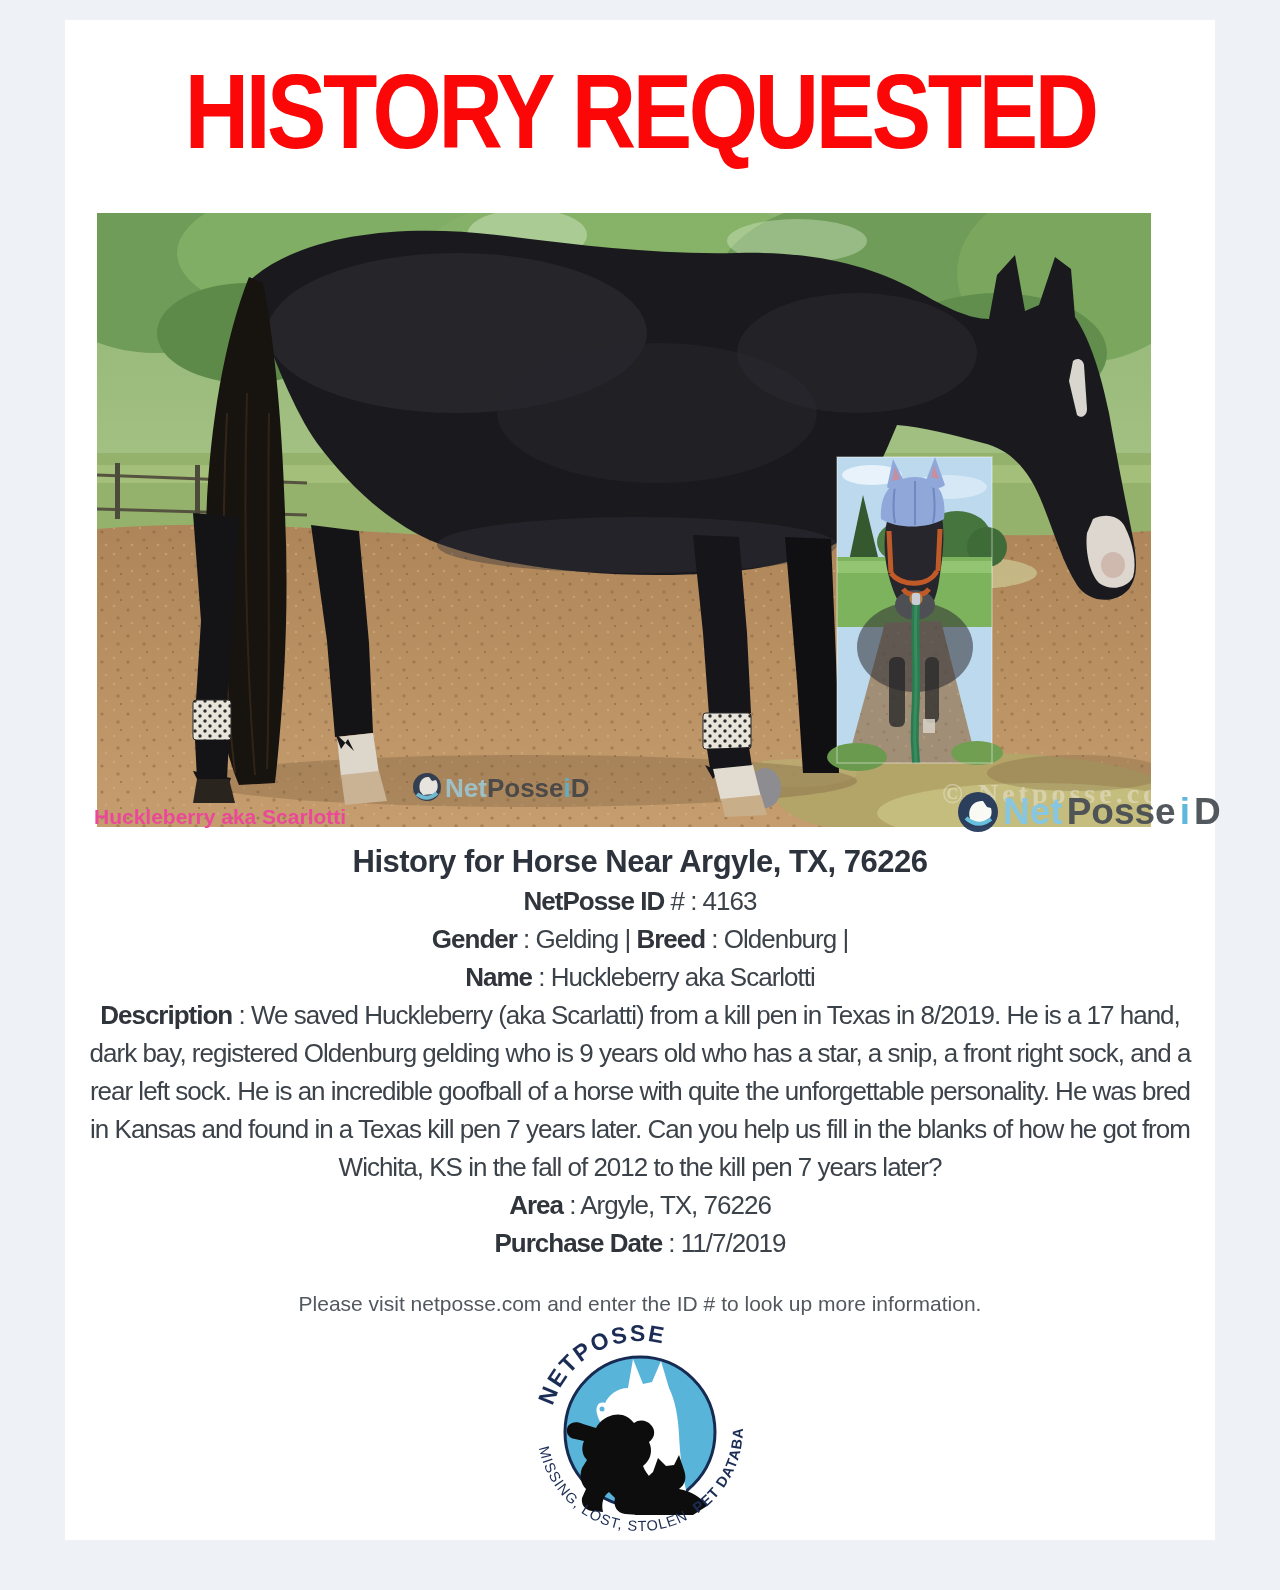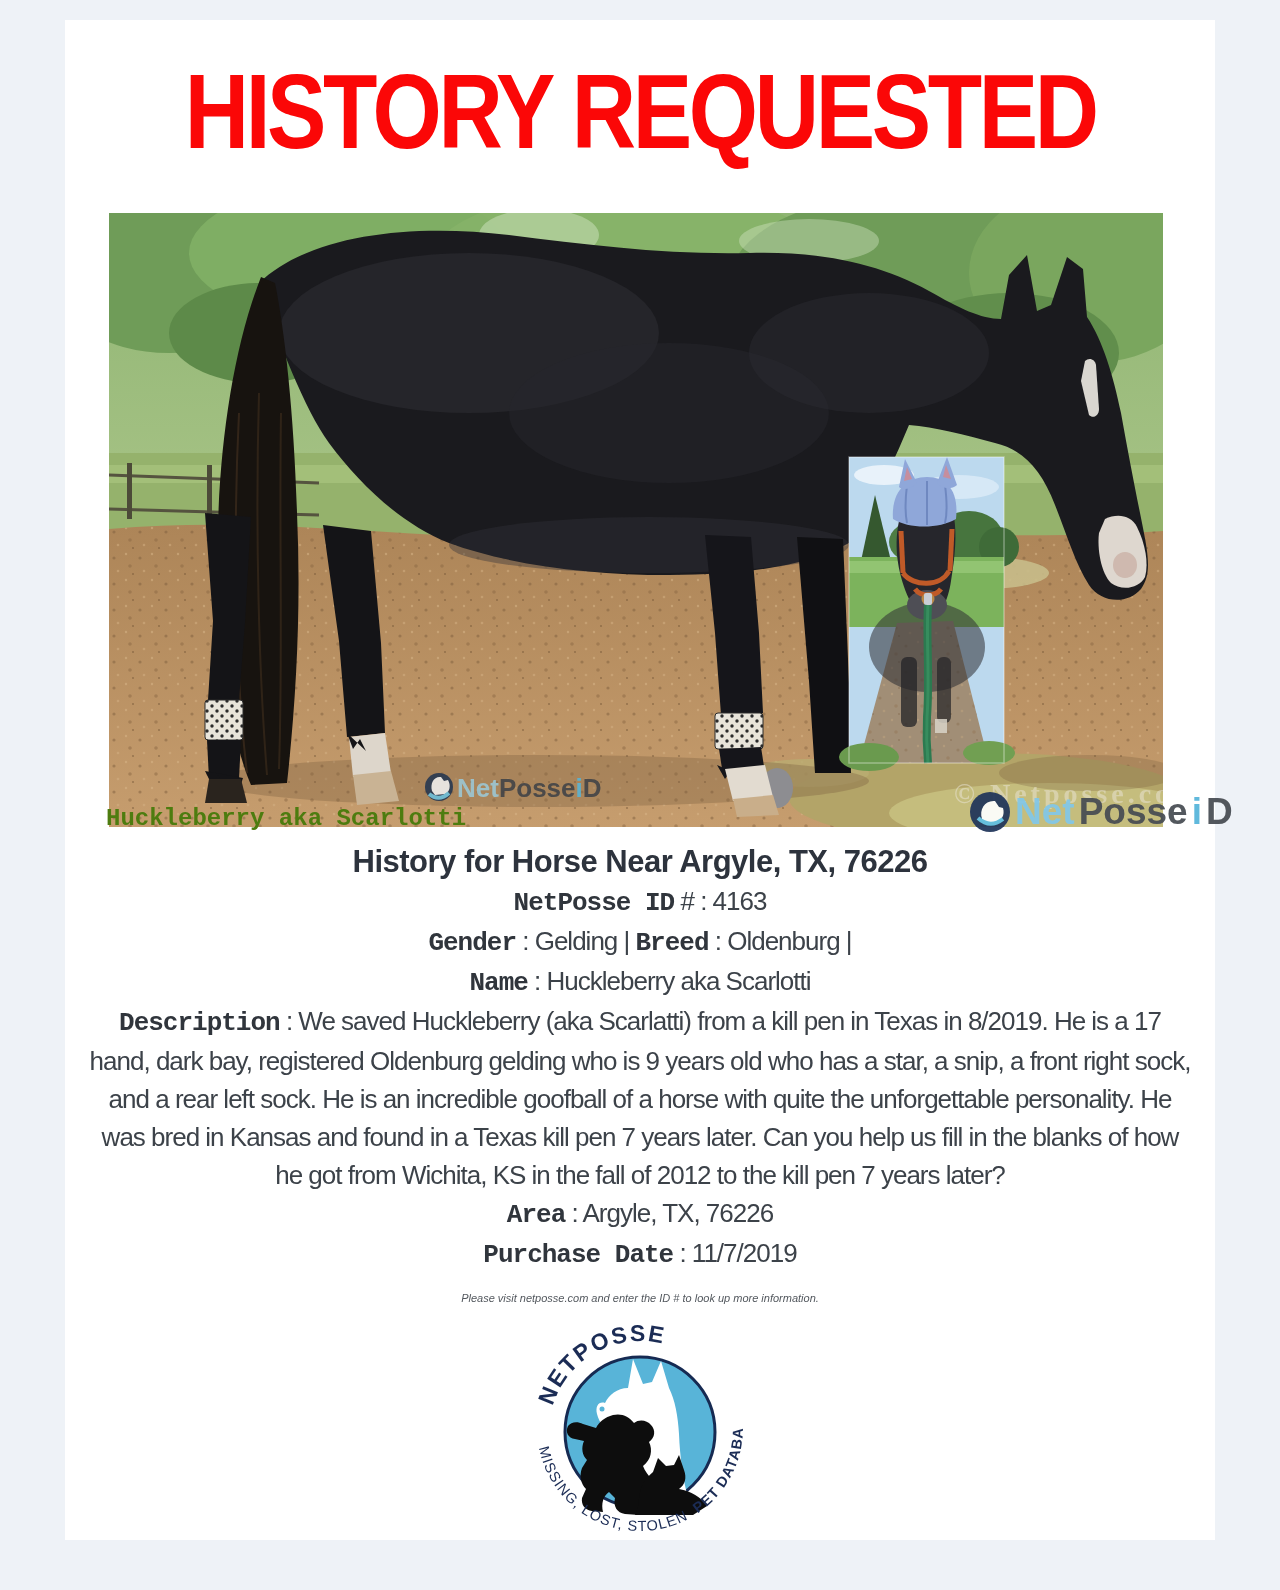--- a/index.html
+++ b/index.html
@@ -4,41 +4,41 @@
 <style>
   html,body{margin:0;padding:0;}
   body{background:#eef2f7;font-family:"Liberation Sans",sans-serif;}
   .page{position:relative;width:1280px;height:1590px;background:#eef2f7;overflow:hidden;padding-left:35px;}
   .card{position:absolute;left:65px;top:20px;width:1150px;height:1520px;background:#ffffff;}
 
   .title{position:absolute;top:38px;left:0;width:100%;text-align:center;margin:0;line-height:1;}
   .title span{display:inline-block;font-size:106px;font-weight:bold;color:#fb0707;
     letter-spacing:-4px;white-space:nowrap;transform:scaleX(.84);transform-origin:center;}
 
-  .photo{position:absolute;left:44px;top:193px;width:1054px;height:614px;}
+  .photo{position:absolute;left:32px;top:193px;width:1054px;height:614px;}
   .photo svg.scene{position:absolute;left:0;top:0;width:1054px;height:614px;display:block;}
-  .caption{position:absolute;left:-3px;top:592px;font-family:Liberation Mono, monospace;
-    font-weight:bold;font-size:24px;color:#4d7c0f;white-space:nowrap;}
+  .caption{position:absolute;left:-3px;top:592px;font-family:Liberation Sans, sans-serif;
+    font-weight:bold;font-size:21px;color:#ec4899;white-space:nowrap;}
   .wm-corner{position:absolute;left:860px;top:578px;display:flex;align-items:center;gap:4px;
     font-size:37px;font-weight:bold;opacity:.93;white-space:nowrap;}
   .wm-corner .wm-net{color:#82c7e8;}
   .wm-corner .wm-posse{color:#474c52;}
   .wm-corner .wm-i{color:#54b4da;}
   .wm-corner .wm-d{color:#474c52;}
 
   .subtitle{position:absolute;top:824px;left:0;width:100%;text-align:center;margin:0;
     font-size:31px;font-weight:bold;color:#2d333d;letter-spacing:-.5px;}
 
   .info{position:absolute;top:862px;left:23px;width:1104px;text-align:center;
     font-size:26px;line-height:38px;color:#3c4249;letter-spacing:-1px;}
   .info p{margin:0;}
-  .info b{color:#30353c;font-family:Liberation Mono, monospace;}
+  .info b{color:#30353c;}
 
   .note{position:absolute;top:1272px;left:0;width:100%;text-align:center;margin:0;
-    font-size:11px;color:#53585e;font-style:italic;}
+    font-size:21px;color:#53585e;}
 
   .logo{position:absolute;top:1288px;left:0;width:100%;display:flex;justify-content:center;}
 </style>
 </head>
 <body>
 
 <div class="page">
   <div class="card">
 
     <h1 class="title">

